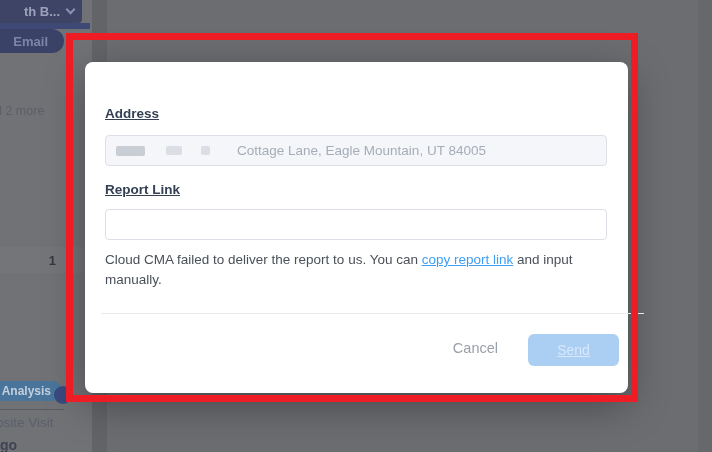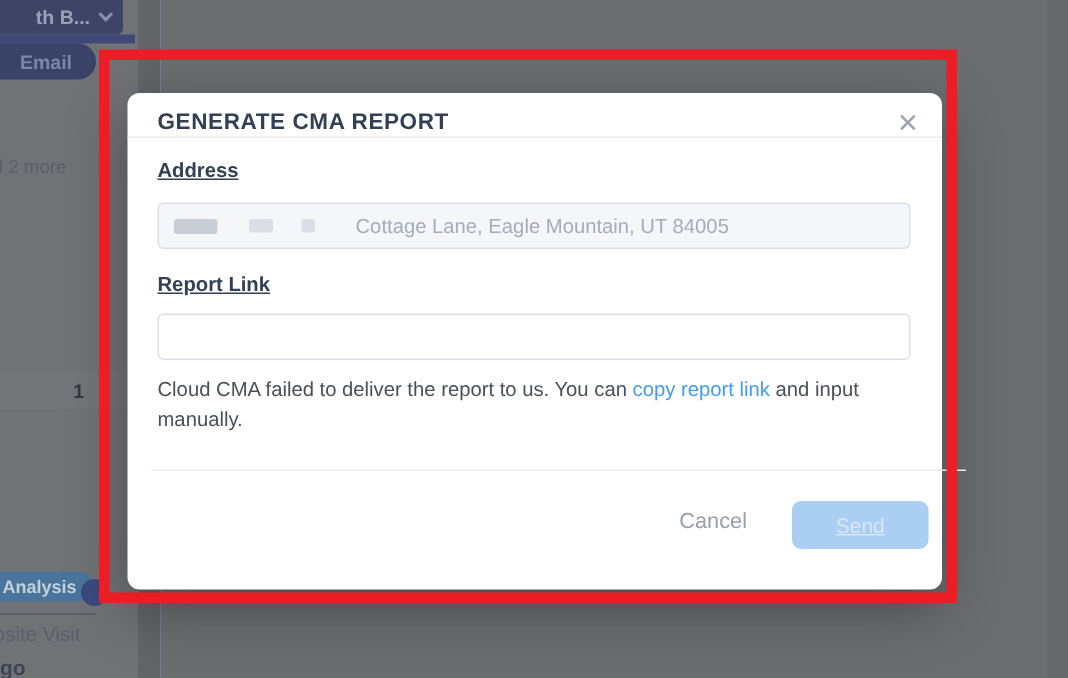--- a/index.html
+++ b/index.html
@@ -54,21 +54,21 @@
   .input-address{top:73px;background:#f4f6f9;color:#a6adb8;gap:15px;}
   .input-report{top:147px;background:#ffffff;}
   .input-report input{border:none;outline:none;width:100%;height:100%;background:transparent;
     font-size:13.5px;color:#333f52;padding:0;}
   .redact{display:inline-block;border-radius:2px;}
   .redact.r1{width:29px;height:10px;background:#c9cdd4;margin-right:6px;}
   .redact.r2{width:16px;height:9px;background:#dbdee4;margin-right:4px;}
   .redact.r3{width:9px;height:9px;background:#dbdee4;margin-right:12px;}
   .helper{position:absolute;left:20px;top:188px;width:502px;color:#4a5058;font-size:13.5px;
     line-height:20px;}
-  .helper a{color:#3f9ef2;cursor:pointer;}
+  .helper a{color:#3f9ef2;text-decoration:underline;cursor:pointer;}
   .modal-footer{position:absolute;left:16px;top:251px;width:100%;height:80px;
     border-top:1px solid #e9ebef;display:flex;align-items:flex-start;justify-content:flex-end;
     padding:20px 25px 0 0;gap:30px;}
   .btn-cancel{color:#9aa0a8;font-size:14.5px;background:none;border:none;cursor:pointer;
     padding:7px 0;line-height:1;}
   .btn-send{width:91px;height:32px;background:#abcef3;color:#d8e7fa;font-size:14px;
     border:none;border-radius:6px;cursor:pointer;text-decoration:underline;}
 </style>
 </head>
 <body>
@@ -99,24 +99,20 @@
   <div class="bg-analysis">
     <span>Analysis</span>
   </div>
   <div class="bg-divider"></div>
   <div class="bg-visit">osite Visit</div>
   <div class="bg-ago">go</div>
   <div class="bg-fab"></div>
 
   <div class="modal">
 
-    <div class="modal-header">
-      <span class="modal-title">GENERATE CMA REPORT</span>
-      <span class="modal-close">×</span>
-    </div>
 
     <div class="field-label lbl-address">Address</div>
     <div class="input-box input-address">
       <span class="redact r1"></span>
       <span class="redact r2"></span>
       <span class="redact r3"></span>
       <span>Cottage Lane, Eagle Mountain, UT 84005</span>
     </div>
 
     <div class="field-label lbl-report">Report Link</div>

